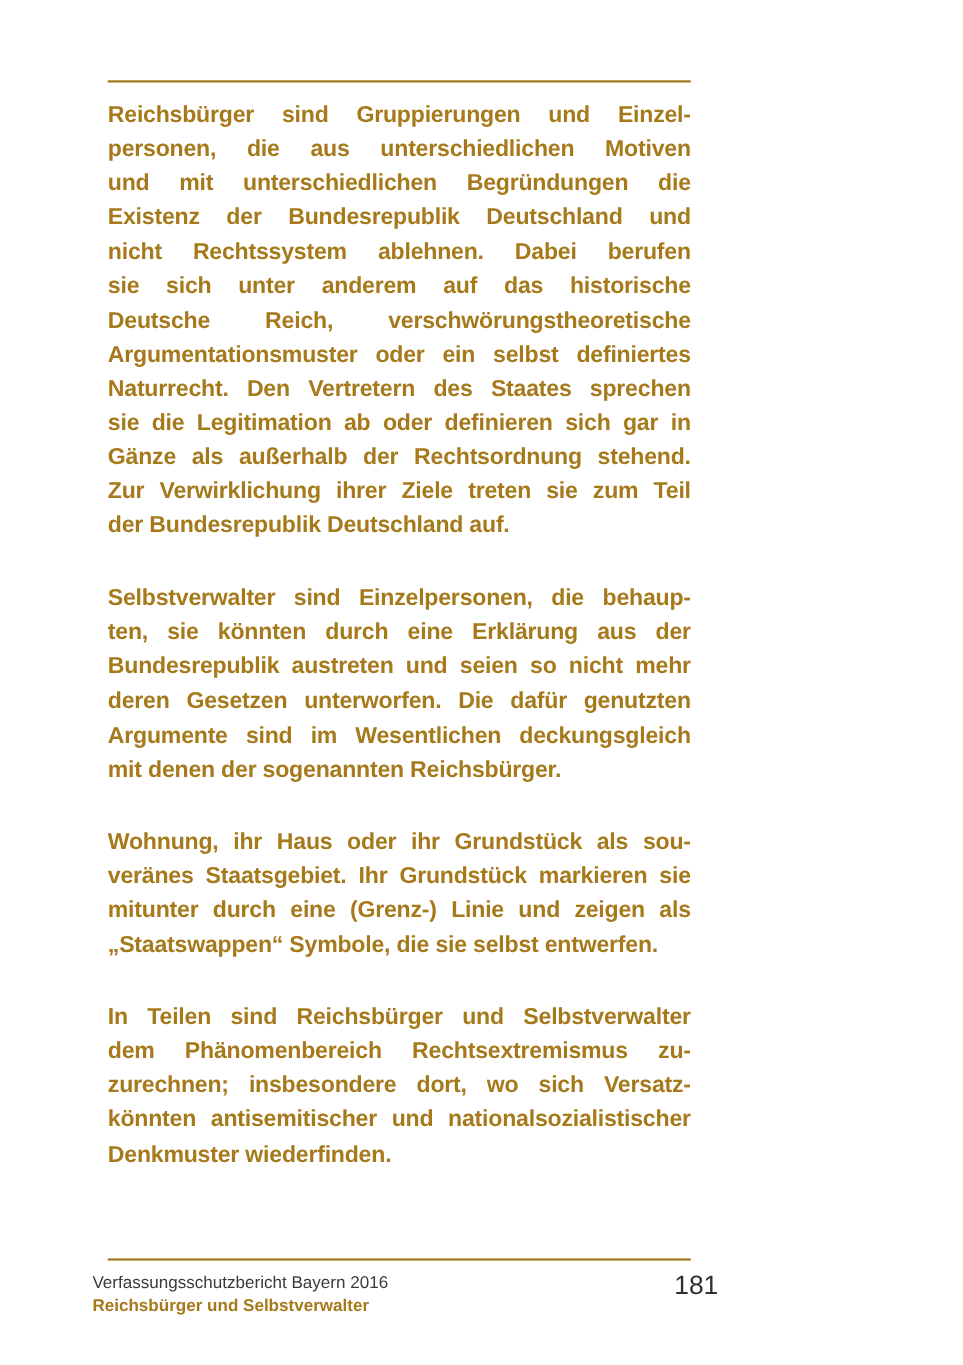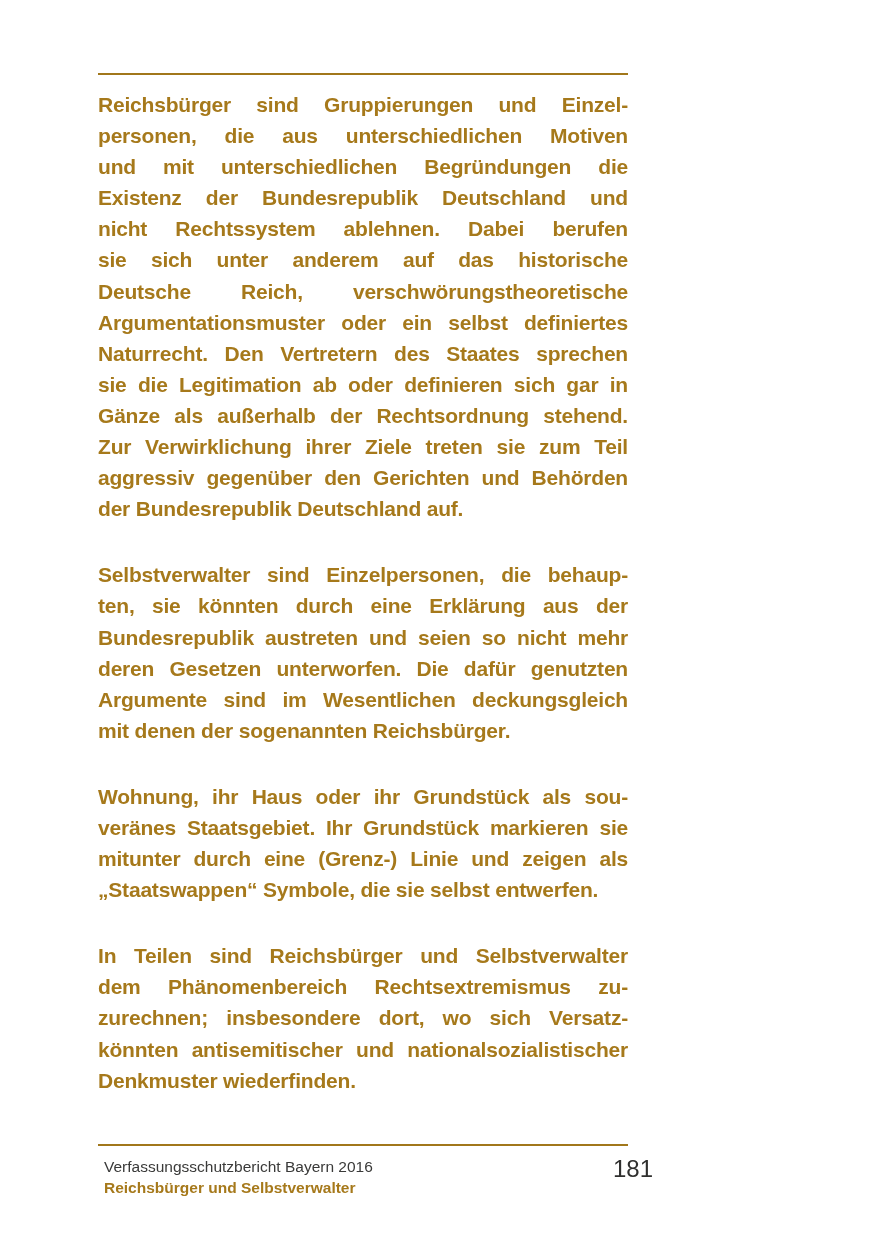--- a/index.html
+++ b/index.html
@@ -28,21 +28,21 @@
   .paragraph + .paragraph{margin-top:35px;}
   .line{
     text-align:justify;
     text-align-last:justify;
     text-justify:inter-word;
     white-space:nowrap;
     overflow:hidden;
   }
   .line.last{text-align:center;text-align-last:left;}
   .footer{
-    position:absolute;left:104px;top:1157px;
+    position:absolute;left:84px;top:1157px;
     font-size:15.5px;line-height:20.5px;
   }
   .footer .report{color:var(--footer-title,#3A3A39);font-weight:normal;}
   .footer .chapter{color:var(--footer-subtitle,#A6791B);font-weight:bold;}
   .page-number{
     position:absolute;right:63px;top:1155px;
     font-size:24px;line-height:28px;
     color:var(--page-number,#2F2F2E);
   }
   .side-tab{
@@ -64,21 +64,20 @@
         <div class="line">und mit unterschiedlichen Begründungen die</div>
         <div class="line">Existenz der Bundesrepublik Deutschland und</div>
         <div class="line">nicht Rechtssystem ablehnen. Dabei berufen</div>
         <div class="line">sie sich unter anderem auf das historische</div>
         <div class="line">Deutsche Reich, verschwörungstheoretische</div>
         <div class="line">Argumentationsmuster oder ein selbst definiertes</div>
         <div class="line">Naturrecht. Den Vertretern des Staates sprechen</div>
         <div class="line">sie die Legitimation ab oder definieren sich gar in</div>
         <div class="line">Gänze als außerhalb der Rechtsordnung stehend.</div>
         <div class="line">Zur Verwirklichung ihrer Ziele treten sie zum Teil</div>
-        <div class="line">aggressiv gegenüber den Gerichten und Behörden</div>
         <div class="line last">der Bundesrepublik Deutschland auf.</div>
       </div>
       <div class="paragraph">
         <div class="line">Selbstverwalter sind Einzelpersonen, die behaup-</div>
         <div class="line">ten, sie könnten durch eine Erklärung aus der</div>
         <div class="line">Bundesrepublik austreten und seien so nicht mehr</div>
         <div class="line">deren Gesetzen unterworfen. Die dafür genutzten</div>
         <div class="line">Argumente sind im Wesentlichen deckungsgleich</div>
         <div class="line last">mit denen der sogenannten Reichsbürger.</div>
       </div>

